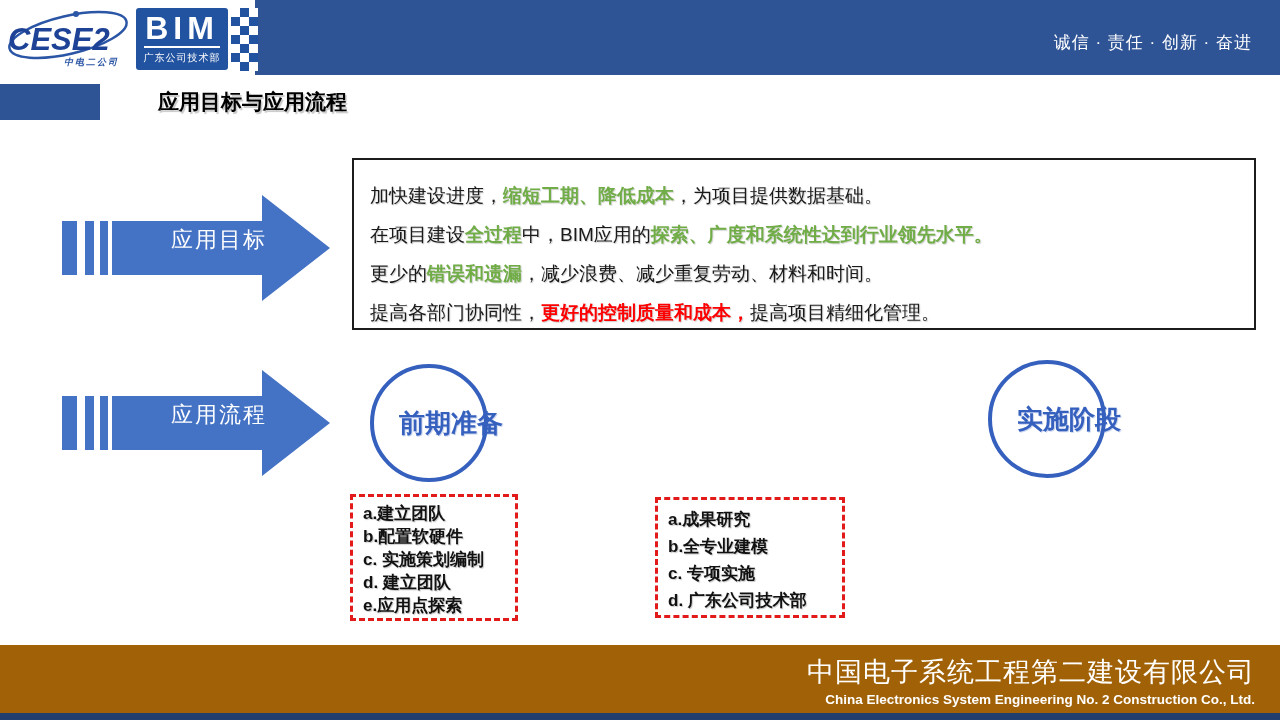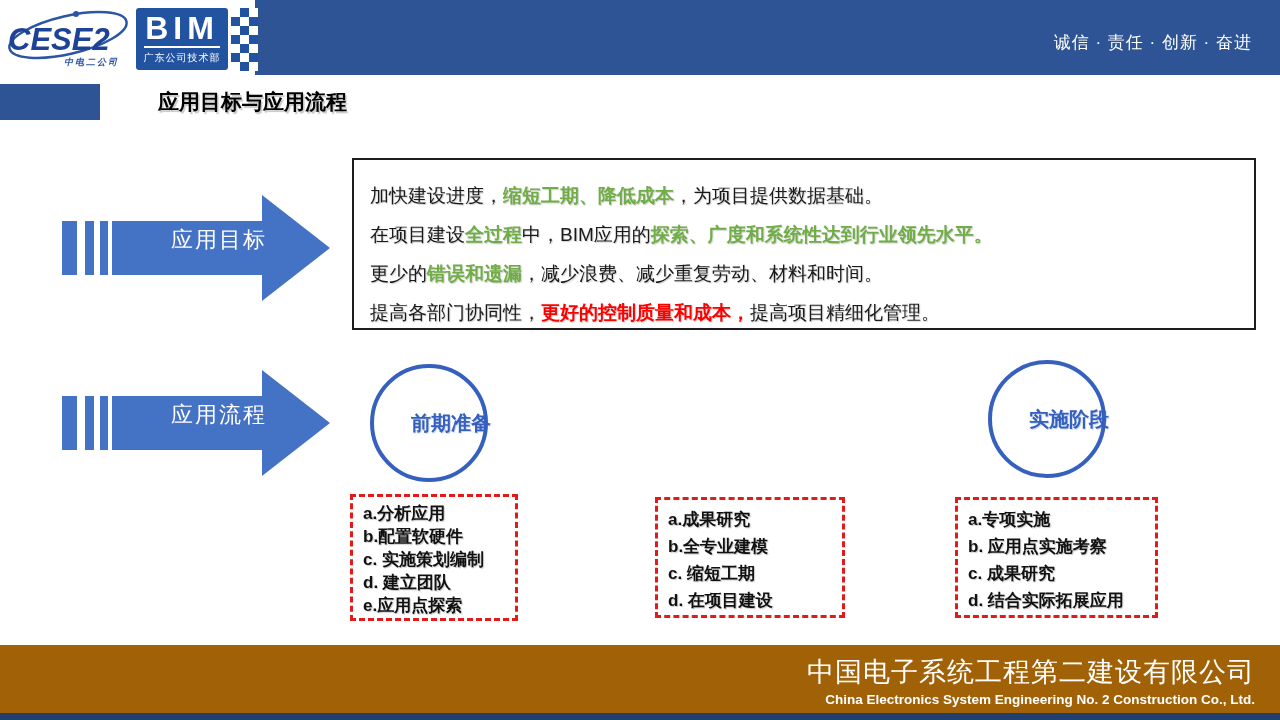--- a/index.html
+++ b/index.html
@@ -65,21 +65,21 @@
   
   .stage-circle {
     position:absolute; width:118px; height:118px; border-radius:50%;
     border:4px solid #3560BE; background:#ffffff;
     display:flex; align-items:center; justify-content:center;
   }
   .circle-1 { left:370px; top:364px; }
   .circle-2 { left:676px; top:364px; }
   .circle-3 { left:988px; top:360px; }
   .stage-circle-label {
-    color:#3560BE; font-size:20px; font-weight:bold; white-space:nowrap;
+    color:#3560BE; font-size:26px; font-weight:bold; white-space:nowrap;
     text-shadow:1px 1px 0 rgba(53,96,190,0.25);
     margin-left:44px;
   }
 
   
   .stage-box {
     position:absolute; border:3px dashed #E21A1A; background:#ffffff;
     padding:5px 10px; color:#111;
   }
   .box-1 { left:350px; top:494px; width:168px; height:127px; }
@@ -165,41 +165,33 @@
 
   <div class="stage-circle circle-1">
     <span class="stage-circle-label">前期准备</span>
   </div>
   <div class="stage-circle circle-3">
     <span class="stage-circle-label">实施阶段</span>
   </div>
 
   <div class="stage-box box-1">
     <ul>
-      <li>a.分析应用</li>
+      <li>a.建立团队</li>
       <li>b.配置软硬件</li>
       <li>c. 实施策划编制</li>
       <li>d. 建立团队</li>
       <li>e.应用点探索</li>
     </ul>
   </div>
   <div class="stage-box box-2">
     <ul>
       <li>a.成果研究</li>
       <li>b.全专业建模</li>
-      <li>c. 缩短工期</li>
-      <li>d. 在项目建设</li>
-    </ul>
-  </div>
-  <div class="stage-box box-3">
-    <ul>
-      <li>a.专项实施</li>
-      <li>b. 应用点实施考察</li>
-      <li>c. 成果研究</li>
-      <li>d. 结合实际拓展应用</li>
+      <li>c. 专项实施</li>
+      <li>d. 广东公司技术部</li>
     </ul>
   </div>
 
   <div class="footer">
     <div class="company-cn">中国电子系统工程第二建设有限公司</div>
     <div class="company-en">China Electronics System Engineering No. 2 Construction Co., Ltd.</div>
     <div class="footer-strip"></div>
   </div>
 
 </div>

